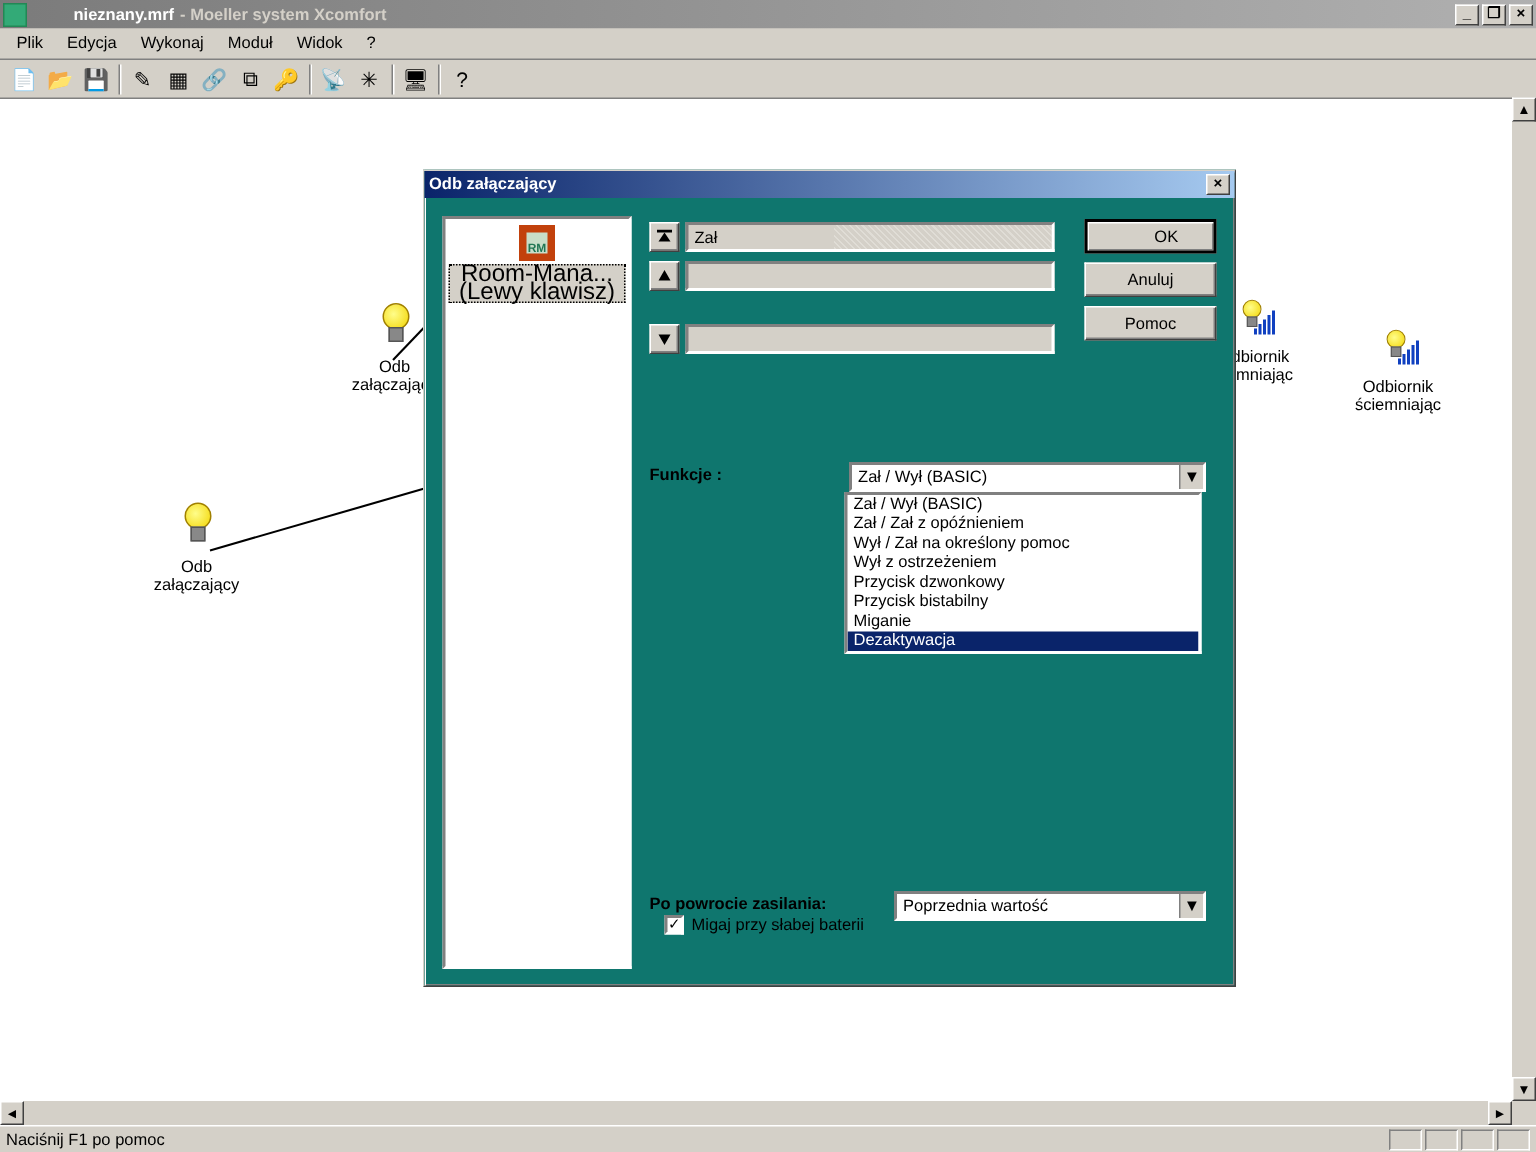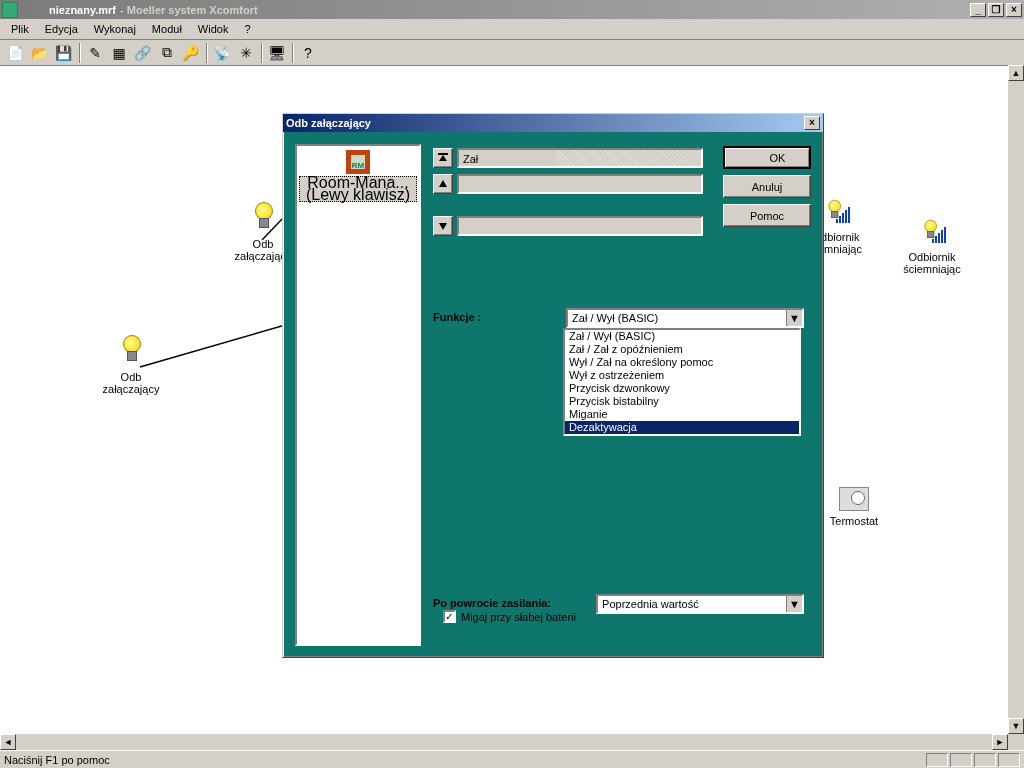--- a/index.html
+++ b/index.html
@@ -309,26 +309,20 @@
           <span></span>
           <span></span>
           <span></span>
         </span></span>
     <div class="label">
       <span>Odbiornik</span><br>
       <span>ściemniając</span>
     </div>
   </div>
 
-  <div class="device" style="left:809px; top:420px;">
-    <span class="therm-icon"></span>
-    <div class="label">
-      <span>Termostat</span>
-    </div>
-  </div>
 </div>
 
 <div class="scroll-v">
   <div class="arrow-up">▲</div>
   <div class="arrow-down">▼</div>
 </div>
 <div class="scroll-h">
   <div class="arrow-left">◄</div>
   <div class="arrow-right">►</div>
 </div>

